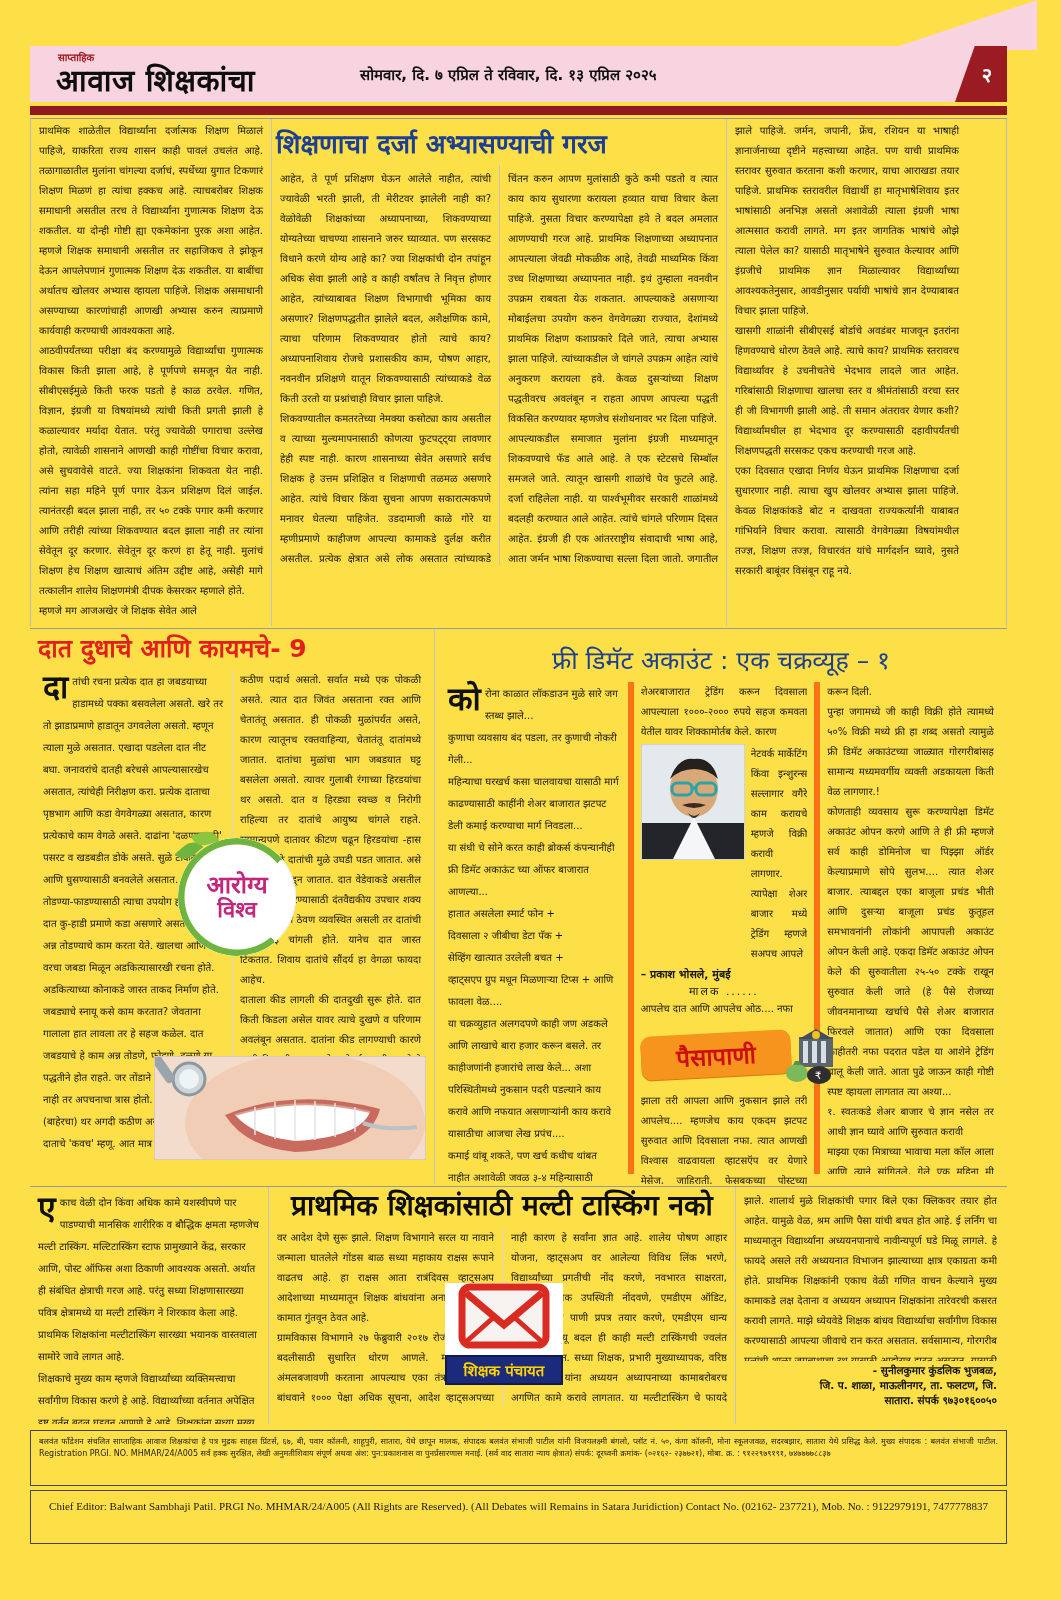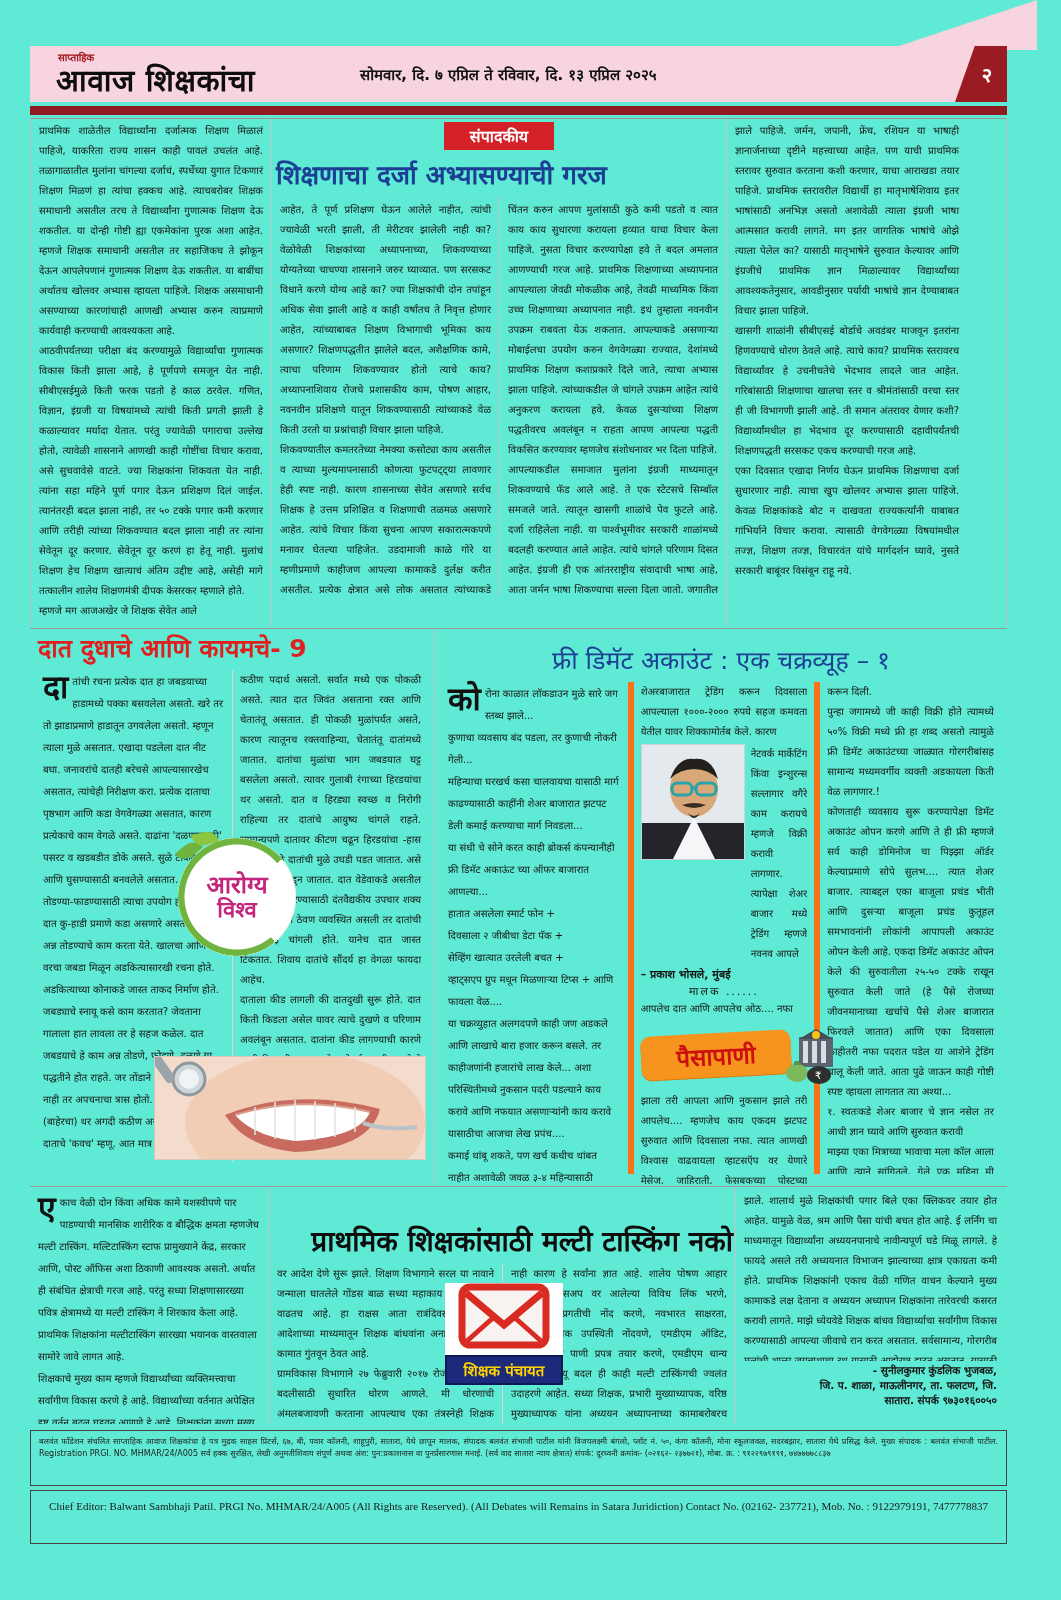--- a/index.html
+++ b/index.html
@@ -1,19 +1,19 @@
 <!DOCTYPE html>
 <html><head>
 <meta charset="utf-8">
 <style>
   * { margin:0; padding:0; box-sizing:border-box; }
   html,body { background:#ffffff; }
   .page {
     position:relative; width:1061px; height:1600px; margin:0 auto;
-    background:#5eead4; overflow:hidden;
+    background:#fde047; overflow:hidden;
     font-family:"DejaVu Sans", sans-serif; color:#141414;
   }
   
   .corner-pink { position:absolute; right:24px; top:0; width:150px; height:50px;
     background:#f7d4df; clip-path:polygon(100% 0,100% 100%,0 100%); }
   .masthead-band { position:absolute; left:30px; top:46px; width:977px; height:56px;
     background:#f7d4df; }
   .weekly { position:absolute; left:28px; top:4px; font-size:10px; font-weight:bold; color:#a01b22; }
   .paper-title { position:absolute; left:26px; top:13px; font-size:30px; font-weight:800;
     color:#0d0d0d; letter-spacing:0.5px; }
@@ -42,21 +42,21 @@
   .mid-cols .mc { width:50%; padding:4px 8px 0 8px; height:100%; }
   .mid-cols .mc + .mc { border-left:1px solid #c4c4c4; }
   .sec-top .c4 { width:240px; padding:2px 8px 0 8px; height:100%; }
 
   
   .sec-mid { left:30px; top:628px; width:977px; height:556px; display:flex; }
   .art-teeth { width:404px; height:100%; position:relative; padding:2px 6px 0 6px; }
   .art-demat { width:573px; height:100%; border-left:1px solid #c4c4c4; padding:2px 6px 0 6px; }
   .hl-red { color:#e21f1f; font-size:25px; font-weight:800; line-height:1.15; padding:4px 2px 6px 2px; }
   .hl-blue { color:#1c3f94; font-size:25px; font-weight:400; line-height:1.15; padding:4px 2px 6px 2px; text-align:center;margin-top:12px; }
-  .hl-black { color:#0d0d0d; font-size:28px; font-weight:800; line-height:1.1; text-align:right; padding:4px 2px 6px 2px;margin-top:36px; }
+  .hl-black { color:#0d0d0d; font-size:28px; font-weight:800; line-height:1.1; text-align:center; padding:4px 2px 6px 2px; }
 
   .teeth-body { position:relative; display:flex; height:492px; }
   .teeth-body .tc { width:50%; padding:0 7px; height:100%; }
   .teeth-body .tc + .tc { border-left:1px solid #d6d6d6; }
 
   .dropcap { float:left; font-size:32px; line-height:30px; font-weight:800; padding:2px 4px 0 0; color:#111; }
 
   .arogya-logo { position:absolute; left:142px; top:168px; width:118px; height:118px; border-radius:50%;
     background:#fff; box-shadow:0 0 0 1px #e8f3dd inset; display:flex; flex-direction:column;
     align-items:center; justify-content:center; z-index:3; }
@@ -123,23 +123,20 @@
       <span class="page-num">२</span>
     </div>
   </div>
   <div class="masthead-bar"></div>
 
   <div class="sec sec-top rule-top">
     <div class="coltext c1">प्राथमिक शाळेतील विद्यार्थ्यांना दर्जात्मक शिक्षण मिळालं पाहिजे, याकरिता राज्य शासन काही पावलं उचलंत आहे. तळागाळातील मुलांना चांगल्या दर्जाचं, स्पर्धेच्या युगात टिकणारं शिक्षण मिळणं हा त्यांचा हक्कच आहे. त्याचबरोबर शिक्षक समाधानी असतील तरच ते विद्यार्थ्यांना गुणात्मक शिक्षण देऊ शकतील. या दोन्ही गोष्टी ह्या एकमेकांना पुरक अशा आहेत. म्हणजे शिक्षक समाधानी असतील तर सहाजिकच ते झोकून देऊन आपलेपणानं गुणात्मक शिक्षण देऊ शकतील. या बाबींचा अर्थातच खोलवर अभ्यास व्हायला पाहिजे. शिक्षक असमाधानी असण्याच्या कारणांचाही आणखी अभ्यास करुन त्याप्रमाणे कार्यवाही करण्याची आवश्यकता आहे.
 आठवीपर्यंतच्या परीक्षा बंद करण्यामुळे विद्यार्थ्यांचा गुणात्मक विकास किती झाला आहे, हे पूर्णपणे समजून येत नाही. सीबीएसईमुळे किती फरक पडतो हे काळ ठरवेल. गणित, विज्ञान, इंग्रजी या विषयांमध्ये त्यांची किती प्रगती झाली हे कळाल्यावर मर्यादा येतात. परंतु ज्यावेळी पगाराचा उल्लेख होतो, त्यावेळी शासनाने आणखी काही गोष्टींचा विचार करावा, असे सुचवावेसे वाटते. ज्या शिक्षकांना शिकवता येत नाही. त्यांना सहा महिने पूर्ण पगार देऊन प्रशिक्षण दिलं जाईल. त्यानंतरही बदल झाला नाही, तर ५० टक्के पगार कमी करणार आणि तरीही त्यांच्या शिकवण्यात बदल झाला नाही तर त्यांना सेवेतून दूर करणार. सेवेतून दूर करणं हा हेतू नाही. मुलांचं शिक्षण हेच शिक्षण खात्याचं अंतिम उद्दीष्ट आहे, असेही मागे तत्कालीन शालेय शिक्षणमंत्री दीपक केसरकर म्हणाले होते.
 म्हणजे मग आजअखेर जे शिक्षक सेवेत आले</div>
     <div class="mid">
-      <div class="kicker-row">
-        <span class="kicker">संपादकीय</span>
-      </div>
       <div class="ed-headline">शिक्षणाचा दर्जा अभ्यासण्याची गरज</div>
       <div class="mid-cols">
         <div class="coltext mc">आहेत, ते पूर्ण प्रशिक्षण घेऊन आलेले नाहीत, त्यांची ज्यावेळी भरती झाली, ती मेरीटवर झालेली नाही का? वेळोवेळी शिक्षकांच्या अध्यापनाच्या, शिकवण्याच्या योग्यतेच्या चाचण्या शासनाने जरुर घ्याव्यात. पण सरसकट विधाने करणे योग्य आहे का? ज्या शिक्षकांची दोन तपांहून अधिक सेवा झाली आहे व काही वर्षांतच ते निवृत्त होणार आहेत, त्यांच्याबाबत शिक्षण विभागाची भूमिका काय असणार? शिक्षणपद्धतीत झालेले बदल, अशैक्षणिक कामे, त्याचा परिणाम शिकवण्यावर होतो त्याचे काय? अध्यापनाशिवाय रोजचे प्रशासकीय काम, पोषण आहार, नवनवीन प्रशिक्षणे यातून शिकवण्यासाठी त्यांच्याकडे वेळ किती उरतो या प्रश्नांचाही विचार झाला पाहिजे.
 शिकवण्यातील कमतरतेच्या नेमक्या कसोट्या काय असतील व त्याच्या मुल्यमापनासाठी कोणत्या फुटपट्ट्या लावणार हेही स्पष्ट नाही. कारण शासनाच्या सेवेत असणारे सर्वच शिक्षक हे उत्तम प्रशिक्षित व शिक्षणाची तळमळ असणारे आहेत. त्यांचे विचार किंवा सुचना आपण सकारात्मकपणे मनावर घेतल्या पाहिजेत. उडदामाजी काळे गोरे या म्हणीप्रमाणे काहीजण आपल्या कामाकडे दुर्लक्ष करीत असतील. प्रत्येक क्षेत्रात असे लोक असतात त्यांच्याकडे दुर्लक्ष करुन प्रत्येक शिक्षकाने स्वत:हून</div>
         <div class="coltext mc">चिंतन करुन आपण मुलांसाठी कुठे कमी पडतो व त्यात काय काय सुधारणा करायला हव्यात याचा विचार केला पाहिजे. नुसता विचार करण्यापेक्षा हवे ते बदल अमलात आणण्याची गरज आहे. प्राथमिक शिक्षणाच्या अध्यापनात आपल्याला जेवढी मोकळीक आहे, तेवढी माध्यमिक किंवा उच्च शिक्षणाच्या अध्यापनात नाही. इथं तुम्हाला नवनवीन उपक्रम राबवता येऊ शकतात. आपल्याकडे असणाऱ्या मोबाईलचा उपयोग करुन वेगवेगळ्या राज्यात, देशांमध्ये प्राथमिक शिक्षण कशाप्रकारे दिले जाते, त्याचा अभ्यास झाला पाहिजे. त्यांच्याकडील जे चांगले उपक्रम आहेत त्यांचे अनुकरण करायला हवे. केवळ दुसऱ्यांच्या शिक्षण पद्धतीवरच अवलंबून न राहता आपण आपल्या पद्धती विकसित करण्यावर म्हणजेच संशोधनावर भर दिला पाहिजे.
 आपल्याकडील समाजात मुलांना इंग्रजी माध्यमातून शिकवण्याचे फॅड आले आहे. ते एक स्टेटसचे सिम्बॉल समजले जाते. त्यातून खासगी शाळांचे पेव फुटले आहे. दर्जा राहिलेला नाही. या पार्श्वभूमीवर सरकारी शाळांमध्ये बदलही करण्यात आले आहेत. त्यांचे चांगले परिणाम दिसत आहेत. इंग्रजी ही एक आंतरराष्ट्रीय संवादाची भाषा आहे, आता जर्मन भाषा शिकण्याचा सल्ला दिला जातो. जगातील इतर भाषांचेही ज्ञान आपल्या विद्यार्थ्यांना</div>
       </div>
     </div>
     <div class="coltext c4">झाले पाहिजे. जर्मन, जपानी, फ्रेंच, रशियन या भाषाही ज्ञानार्जनाच्या दृष्टीने महत्त्वाच्या आहेत. पण याची प्राथमिक स्तरावर सुरुवात करताना कशी करणार, याचा आराखडा तयार पाहिजे. प्राथमिक स्तरावरील विद्यार्थी हा मातृभाषेशिवाय इतर भाषांसाठी अनभिज्ञ असतो अशावेळी त्याला इंग्रजी भाषा आत्मसात करावी लागते. मग इतर जागतिक भाषांचे ओझे त्याला पेलेल का? यासाठी मातृभाषेने सुरुवात केल्यावर आणि इंग्रजीचे प्राथमिक ज्ञान मिळाल्यावर विद्यार्थ्यांच्या आवश्यकतेनुसार, आवडीनुसार पर्यायी भाषांचे ज्ञान देण्याबाबत विचार झाला पाहिजे.
 खासगी शाळांनी सीबीएसई बोर्डाचे अवडंबर माजवून इतरांना हिणवण्याचे धोरण ठेवले आहे. त्याचे काय? प्राथमिक स्तरावरच विद्यार्थ्यांवर हे उचनीचतेचे भेदभाव लादले जात आहेत. गरिबांसाठी शिक्षणाचा खालचा स्तर व श्रीमंतांसाठी वरचा स्तर ही जी विभागणी झाली आहे. ती समान अंतरावर येणार कशी? विद्यार्थ्यांमधील हा भेदभाव दूर करण्यासाठी दहावीपर्यंतची शिक्षणपद्धती सरसकट एकच करण्याची गरज आहे.
@@ -216,21 +213,21 @@
                 <path d="M52 72 L30 116 L74 116 Z" fill="#f4f6f7"></path>
                 <ellipse cx="52" cy="44" rx="24" ry="28" fill="#d8a878"></ellipse>
                 <path d="M28 34 Q36 12 52 14 Q70 12 76 34 Q66 24 52 24 Q38 24 28 34 Z" fill="#23201d"></path>
                 <rect x="30" y="38" width="20" height="12" rx="5" fill="none" stroke="#2aa3a8" stroke-width="3"></rect>
                 <rect x="54" y="38" width="20" height="12" rx="5" fill="none" stroke="#2aa3a8" stroke-width="3"></rect>
                 <line x1="50" y1="43" x2="54" y2="43" stroke="#2aa3a8" stroke-width="3"></line>
                 <path d="M40 60 Q52 66 64 60 Q58 58 52 58 Q46 58 40 60 Z" fill="#3a2b22"></path>
                 <path d="M46 68 Q52 74 58 68 Q52 78 46 68 Z" fill="#3a2b22"></path>
               </svg>
             </div>
-            <div class="coltext photo-side">नेटवर्क मार्केटिंग किंवा इन्शुरन्स सल्लागार वगैरे काम करायचे म्हणजे विक्री करावी लागणार. त्यापेक्षा शेअर बाजार मध्ये ट्रेडिंग म्हणजे नवनव आपले</div>
+            <div class="coltext photo-side">नेटवर्क मार्केटिंग किंवा इन्शुरन्स सल्लागार वगैरे काम करायचे म्हणजे विक्री करावी लागणार. त्यापेक्षा शेअर बाजार मध्ये ट्रेडिंग म्हणजे सअपच आपले</div>
           </div>
           <div class="caption">– प्रकाश भोसले, मुंबई</div>
           <div class="malak">मालक ......</div>
           <div class="coltext">आपलेच दात आणि आपलेच ओठ.... नफा</div>
 
           <div class="paisa-logo">
             <div class="paisa-box">
               <span class="paisa-text">पैसापाणी</span>
             </div>
             <div class="paisa-icons">

